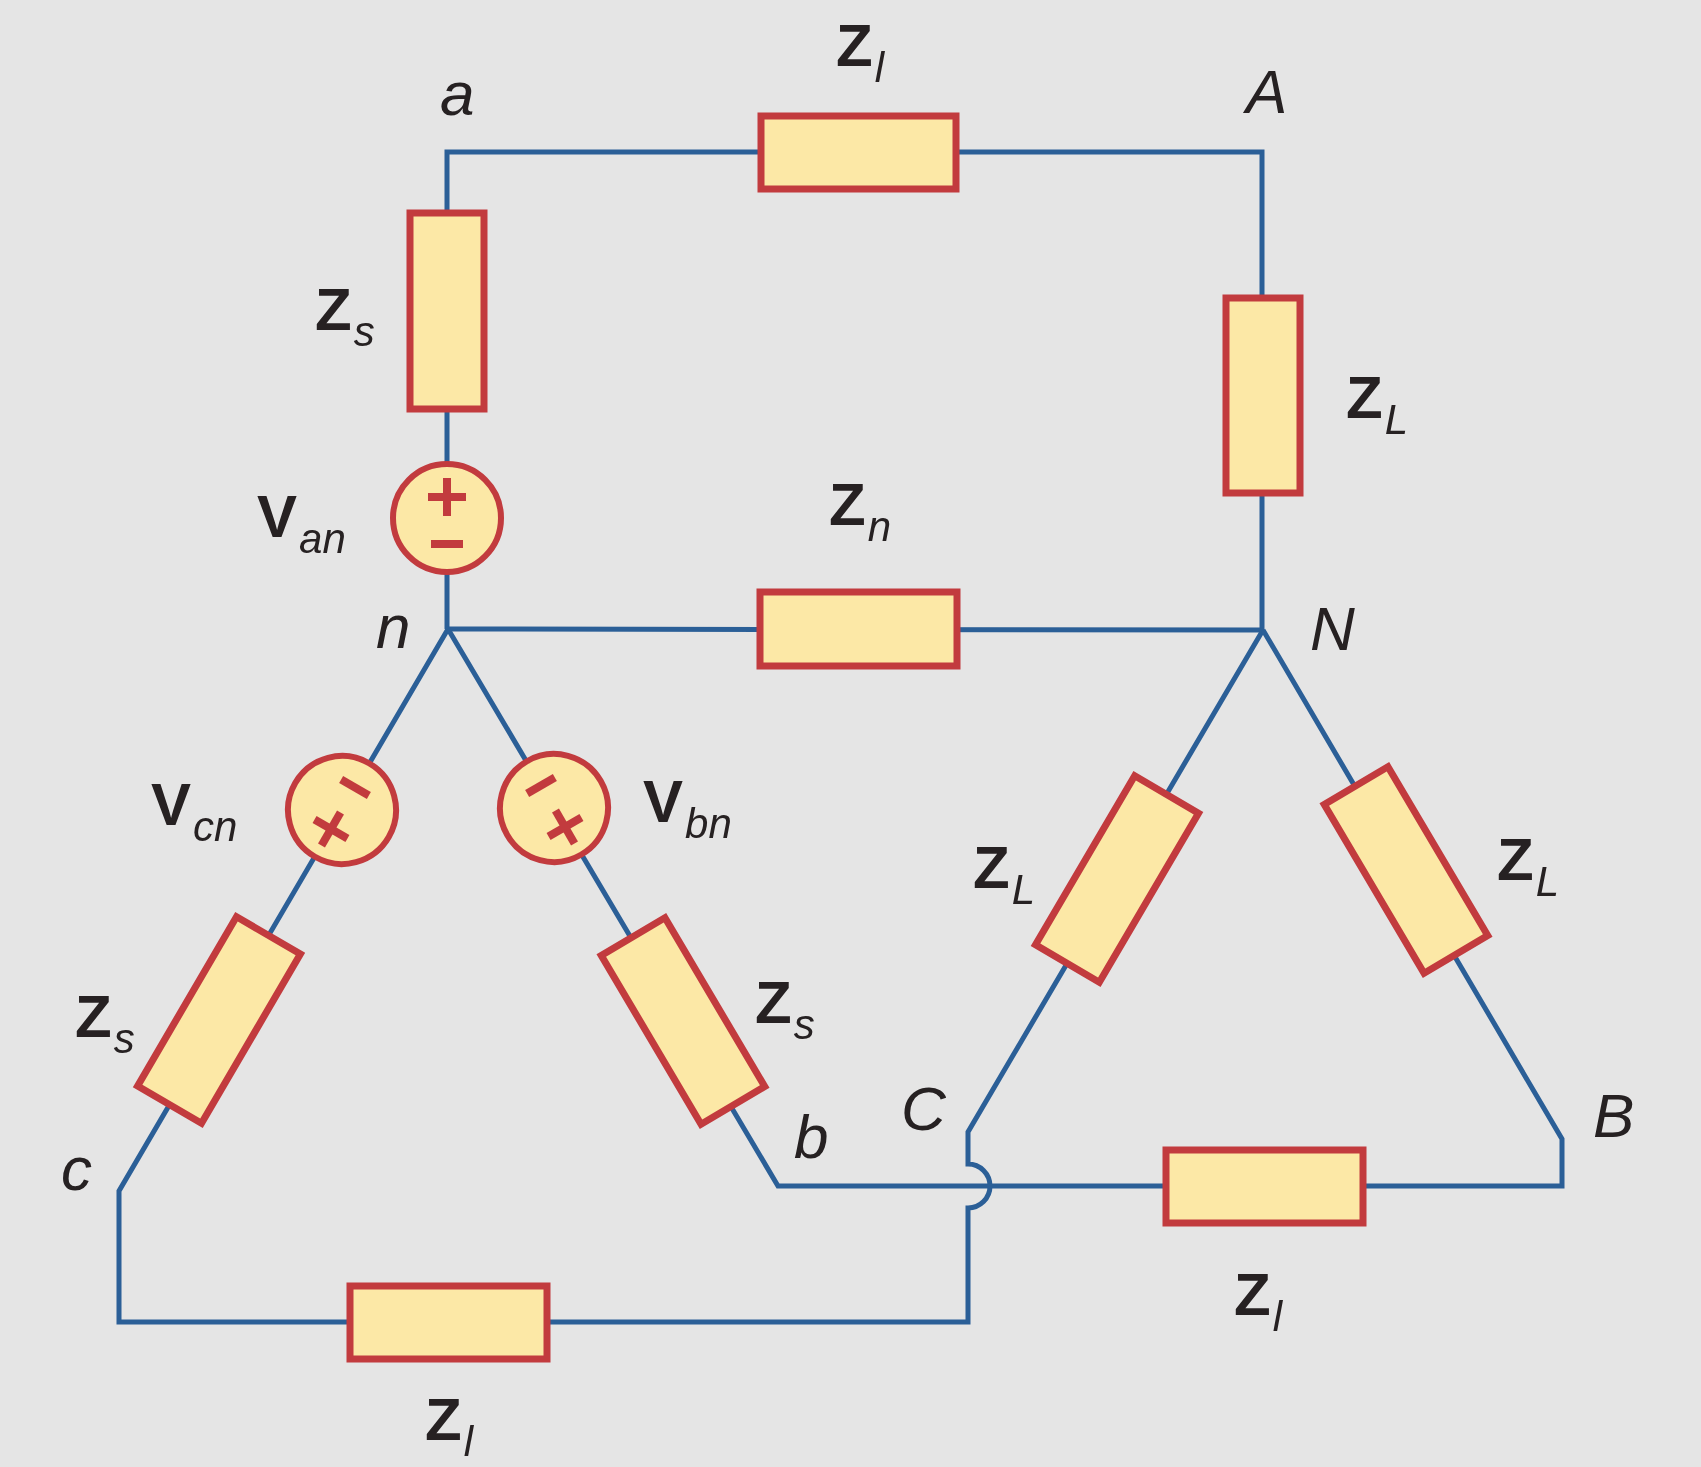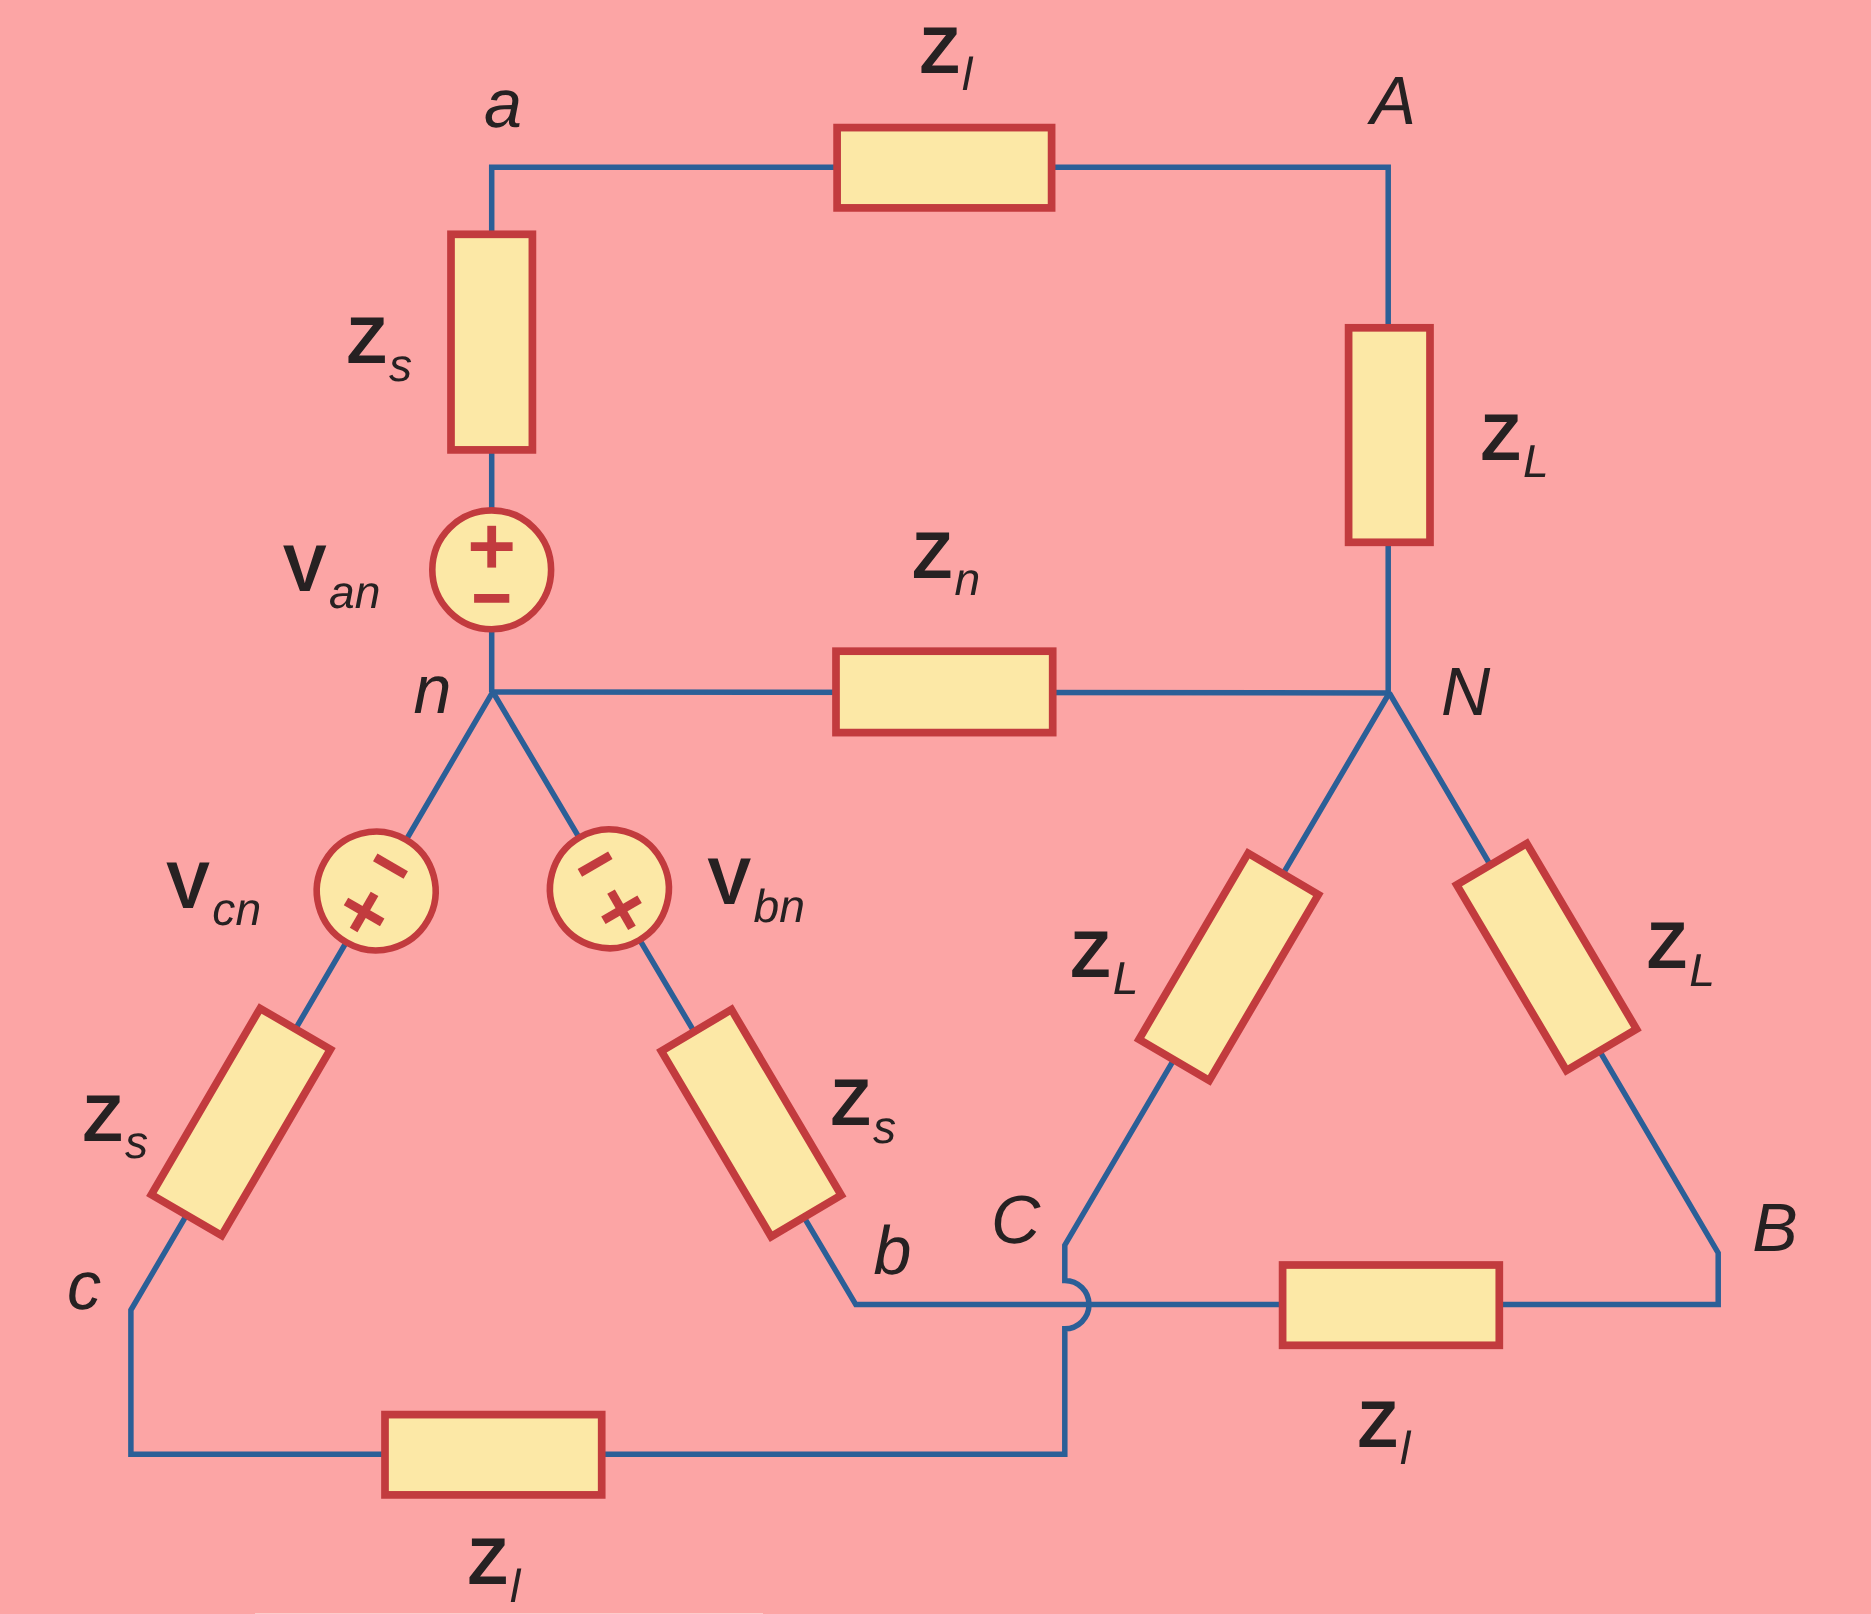--- a/index.html
+++ b/index.html
@@ -1,16 +1,16 @@
 <!DOCTYPE html>
 <html><head>
 <meta charset="utf-8">
 <style>
   html,body{margin:0;padding:0;background:#ffffff;}
-  .stage{position:relative;width:1701px;height:1467px;background:#fca5a5;overflow:hidden;}
+  .stage{position:relative;width:1701px;height:1467px;background:#e5e5e5;overflow:hidden;}
   svg{display:block;}
   .wire{fill:none;stroke:#2B5F97;stroke-width:5;stroke-linejoin:miter;}
   .res{fill:#FCE8A6;stroke:#C23B3E;stroke-width:7;}
   .src{fill:#FCE8A6;stroke:#C23B3E;stroke-width:6;}
   .sign{stroke:#C23B3E;stroke-width:8;fill:none;}
   text{fill:#262122;}
   .lm{font-family:"Liberation Sans",sans-serif;font-weight:bold;font-size:60px;font-style:normal;}
   .ls{font-family:"Liberation Sans",sans-serif;font-style:italic;font-weight:normal;font-size:42px;}
   .node{font-family:"Liberation Sans",sans-serif;font-style:italic;font-weight:normal;font-size:62px;}
 </style>

